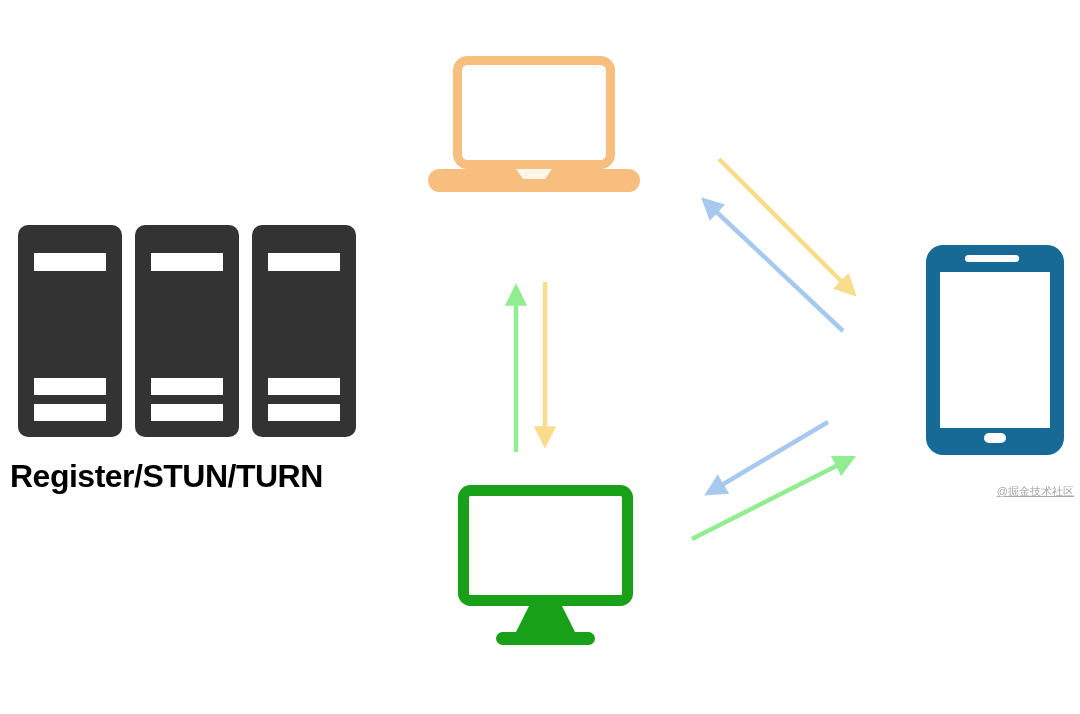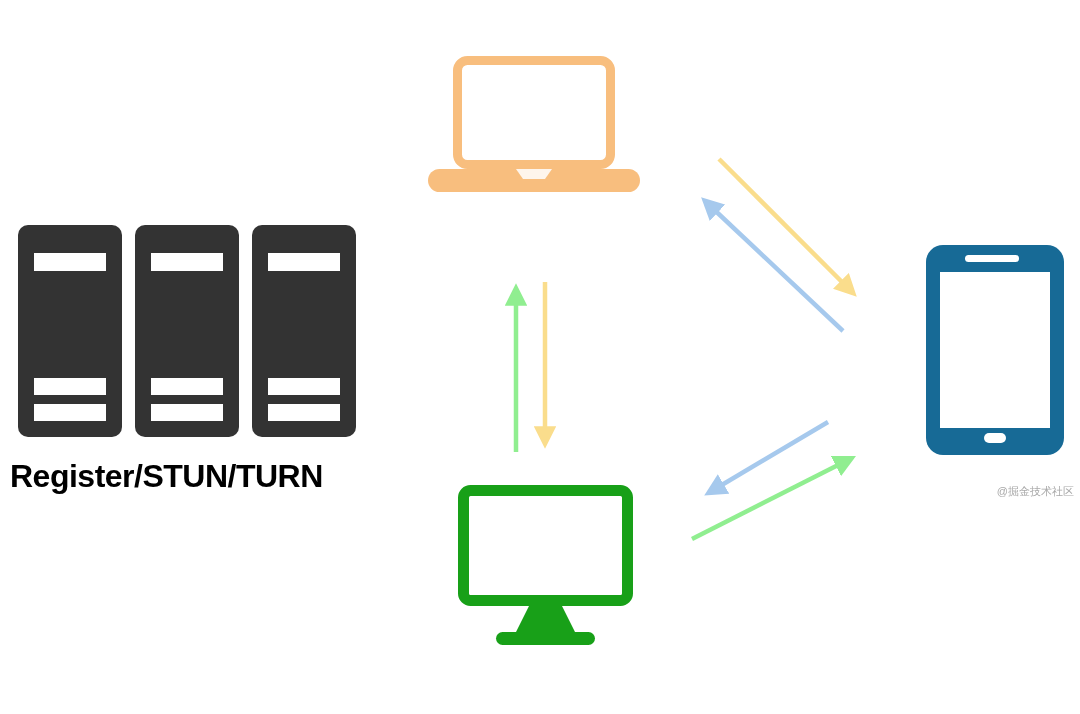--- a/index.html
+++ b/index.html
@@ -23,20 +23,21 @@
     letter-spacing: -0.5px;
     color: #000000;
     white-space: nowrap;
   }
   .watermark {
     position: absolute;
     right: 6px;
     bottom: 5px;
     font-size: 11px;
     color: #a9a9a9;
+    text-decoration: underline;
   }
 </style>
 </head>
 <body>
 
 <div class="canvas">
 
   <svg class="abs" style="left:0; top:0;" width="1080" height="714" viewBox="0 0 1080 714">
     <defs>
       <marker id="m-green" viewBox="0 0 10 10" markerWidth="5" markerHeight="5" refX="7" refY="5" orient="auto">

